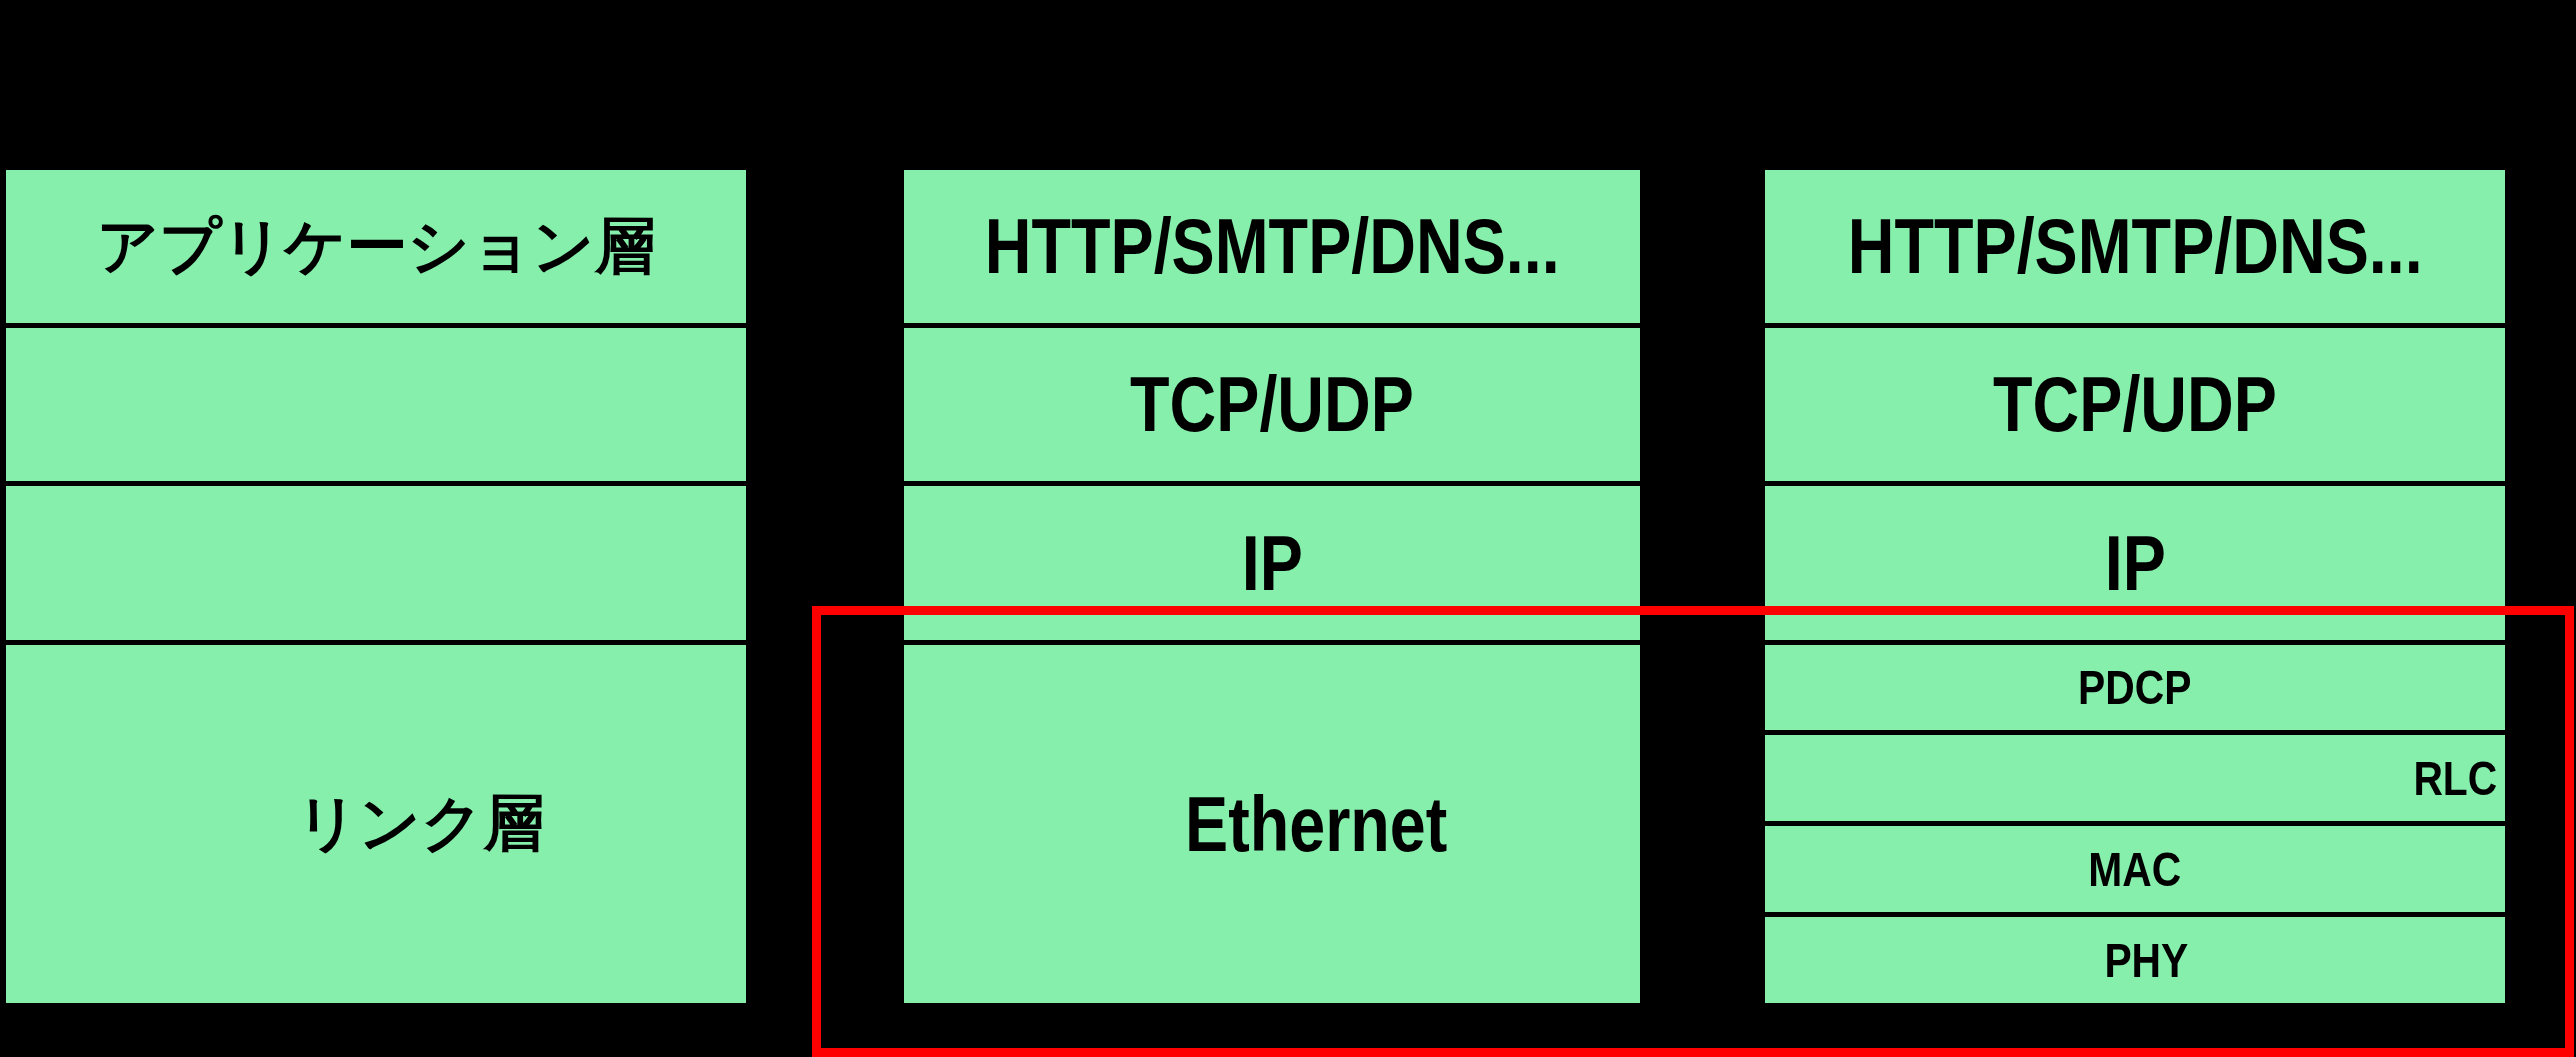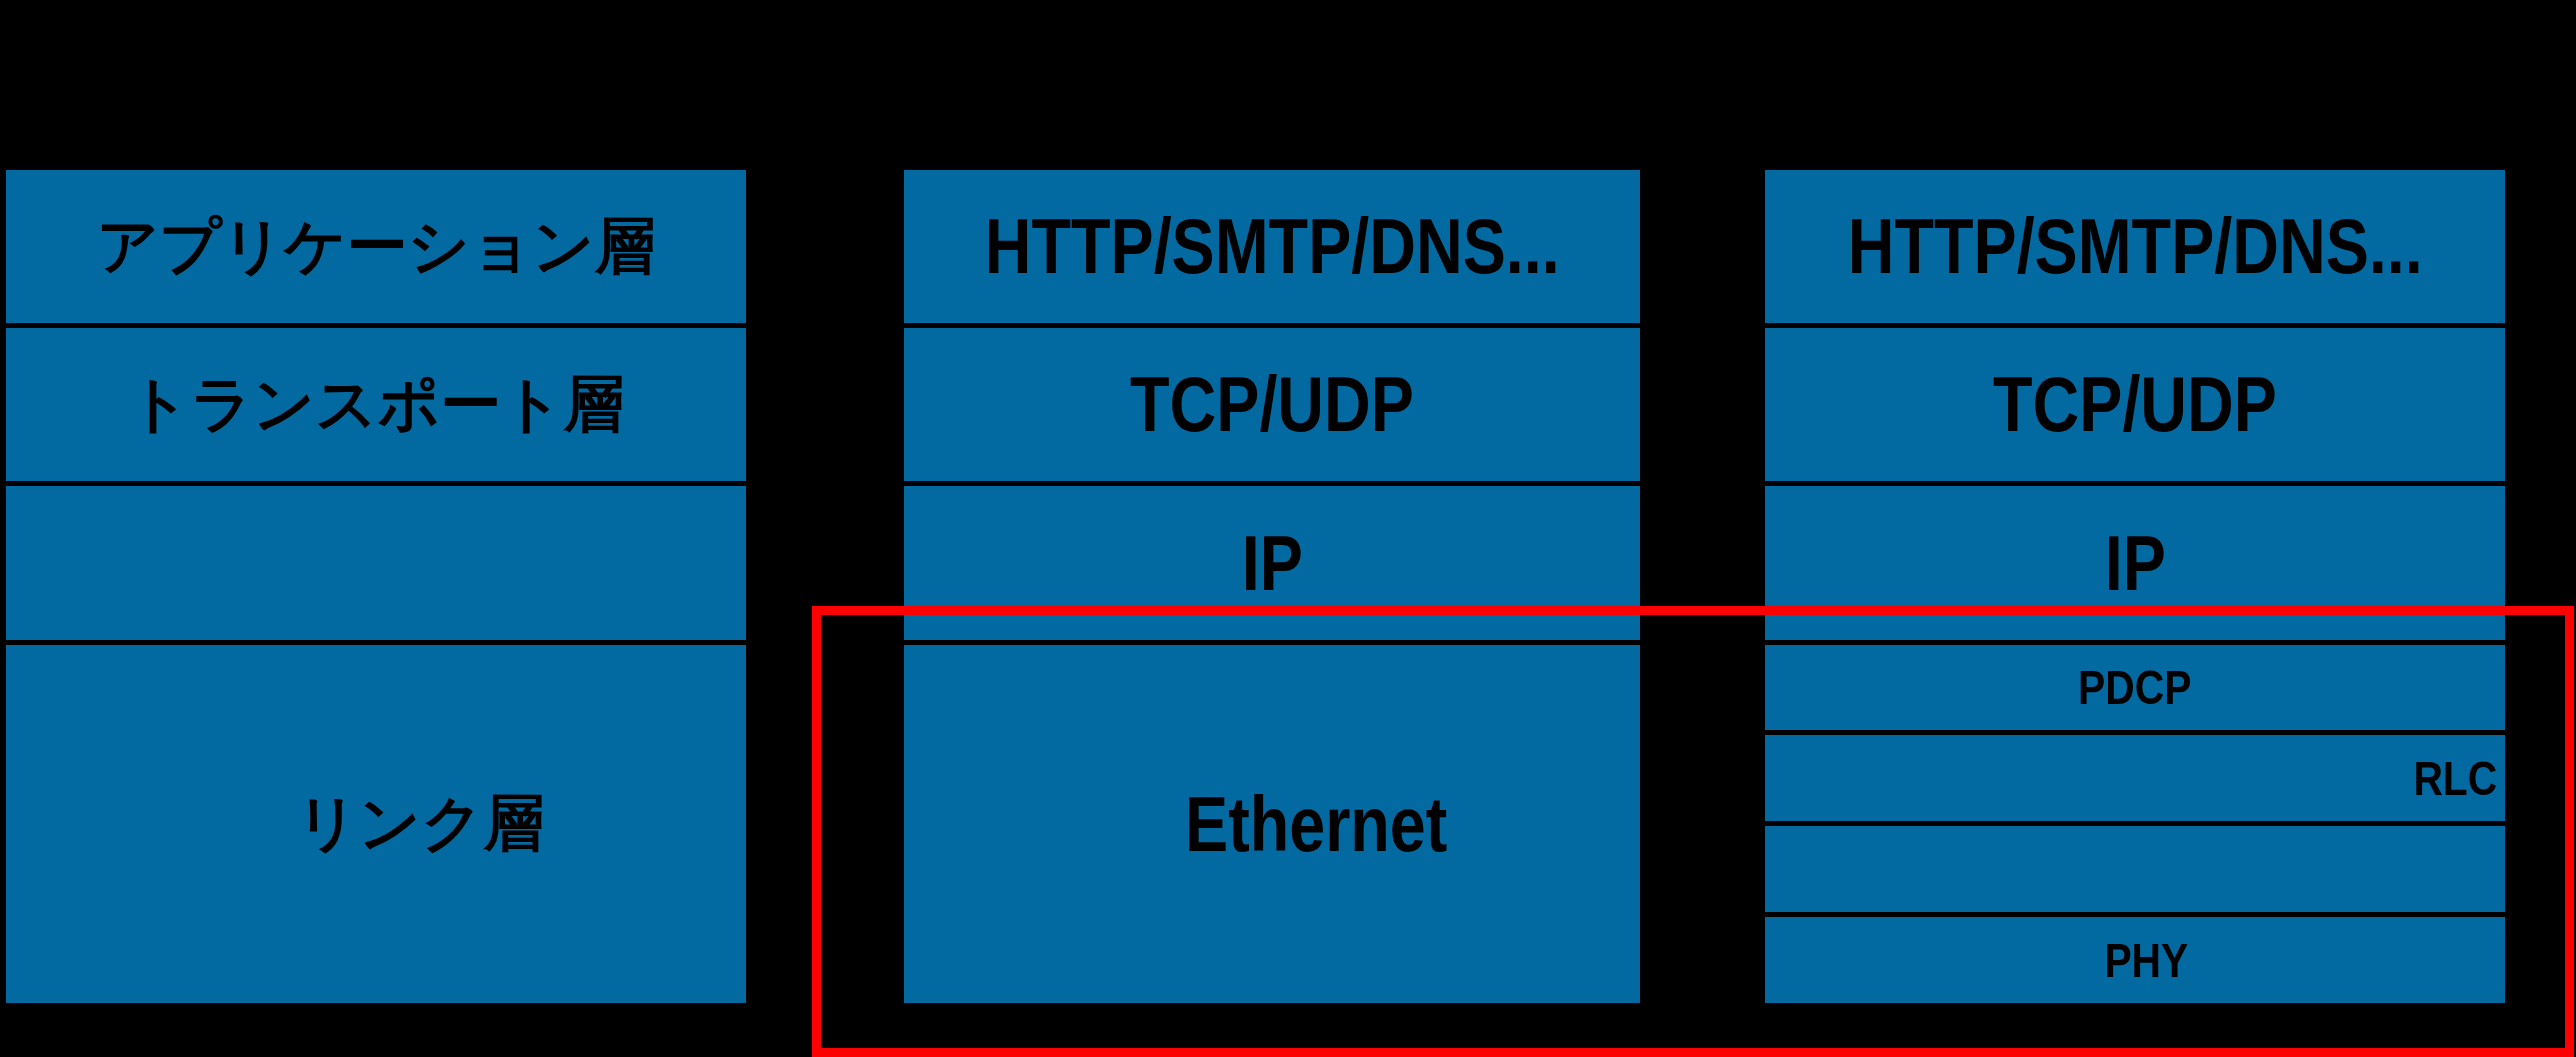--- a/index.html
+++ b/index.html
@@ -13,21 +13,21 @@
     width: 2576px;
     height: 1057px;
     background: #000000;
     overflow: hidden;
     font-family: "Liberation Sans", "DejaVu Sans", sans-serif;
   }
   .col {
     position: absolute;
     top: 165px;
     height: 843px;
-    background: #0369a1;
+    background: #86efac;
     border: 5.2px solid #000000;
     box-sizing: border-box;
   }
   .col-left  { left: 1.3px;    width: 750px; }
   .col-mid   { left: 899px; width: 746px; }
   .col-right { left: 1760px; width: 750px; }
 
   .divider {
     position: absolute;
     left: 0;
@@ -96,23 +96,20 @@
 </head>
 <body>
 
 <div class="stage">
 
   <div class="col col-left">
     <div class="row r1">
       <span class="jp-label">アプリケーション層</span>
     </div>
     <div class="divider d1"></div>
-    <div class="row r2">
-      <span class="jp-label">トランスポート層</span>
-    </div>
     <div class="divider d2"></div>
     <div class="divider d3"></div>
     <div class="row r4">
       <span class="jp-label">リンク層</span>
     </div>
   </div>
 
   <div class="col col-mid">
     <div class="row r1">
       <span class="latin-big">HTTP/SMTP/DNS...</span>
@@ -145,20 +142,23 @@
     </div>
     <div class="divider d3"></div>
     <div class="row sr1">
       <span class="latin-small">PDCP</span>
     </div>
     <div class="divider d4"></div>
     <div class="row sr2">
       <span class="latin-small">RLC</span>
     </div>
     <div class="divider d5"></div>
+    <div class="row sr3">
+      <span class="latin-small">MAC</span>
+    </div>
     <div class="divider d6"></div>
     <div class="row sr4">
       <span class="latin-small">PHY</span>
     </div>
   </div>
 
   <div class="highlight-rect"></div>
 
 </div>
 

